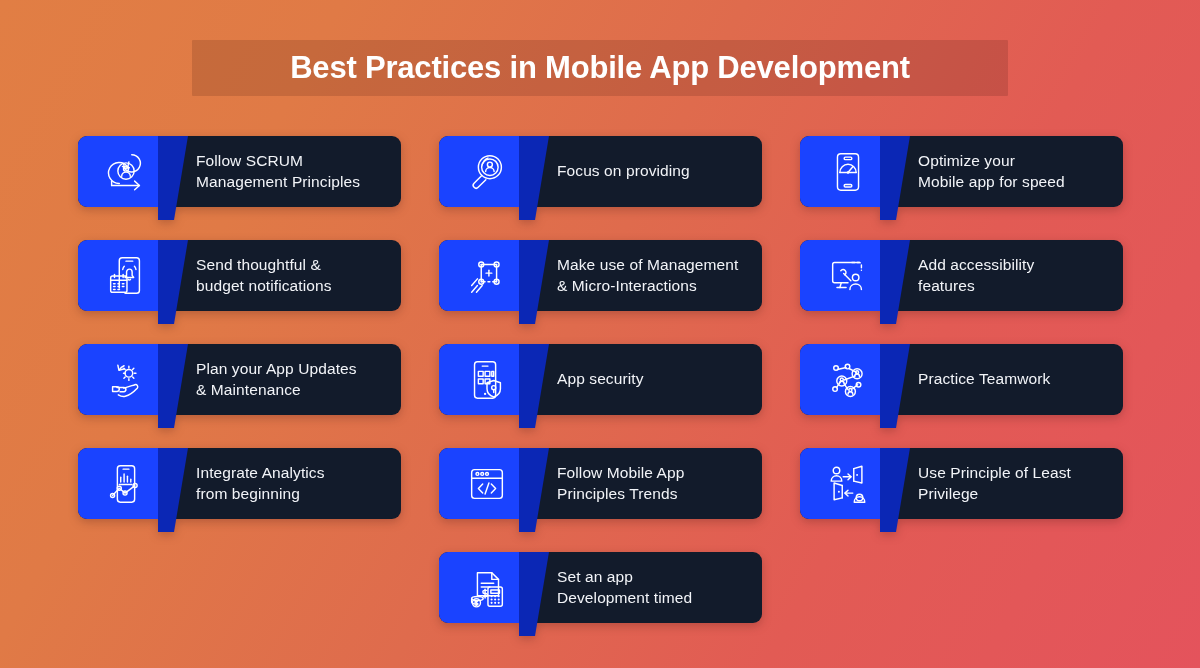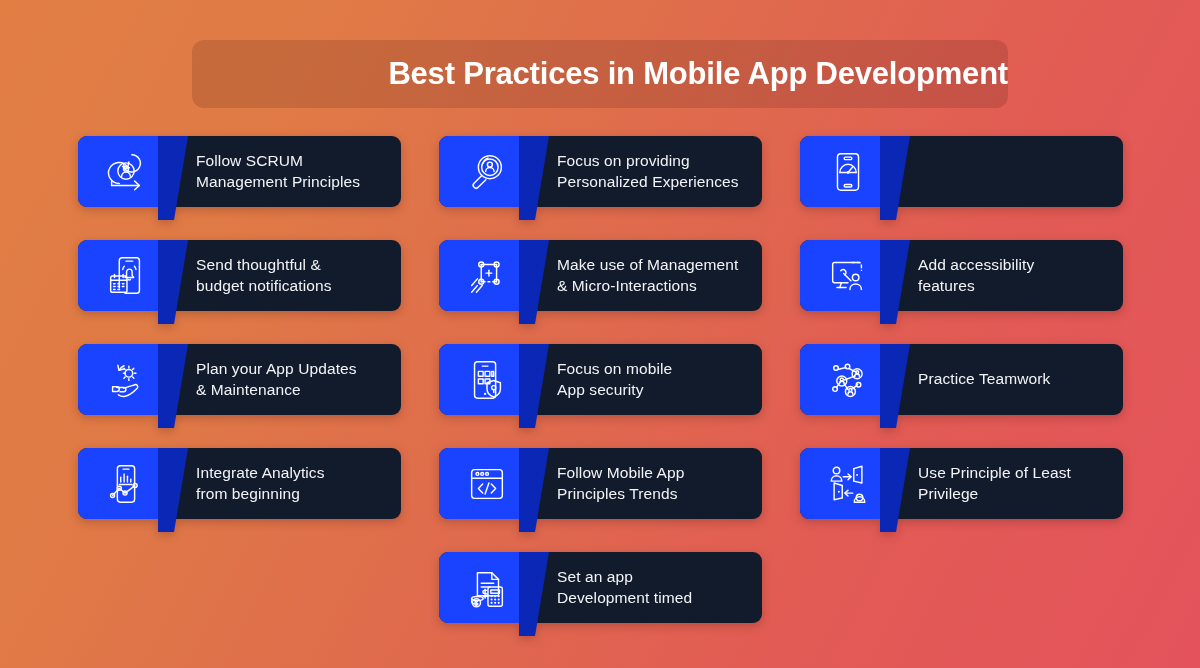--- a/index.html
+++ b/index.html
@@ -5,24 +5,24 @@
   * { margin:0; padding:0; box-sizing:border-box; }
   html,body { width:1200px; height:668px; overflow:hidden; }
   body {
     font-family:"Liberation Sans", sans-serif;
     background:linear-gradient(118deg,#E17E44 0%,#E07A46 22%,#DF6B4D 48%,#E25B54 72%,#E4535C 100%);
     position:relative;
   }
 
   
   #title-banner {
-    position:absolute; left:192px; top:40px; width:816px; height:68px;
+    position:absolute; left:192px; top:40px; width:816px; height:56px;
     background:rgba(60,20,10,0.16);
-    border-radius:12px;
-    display:flex; align-items:center; justify-content:flex-end;
+    border-radius:1px;
+    display:flex; align-items:center; justify-content:center;
   }
   #title-text {
     color:#FFFFFF;
     font-size:31px;
     font-weight:bold;
     letter-spacing:-0.2px;
     white-space:nowrap;
   }
 
   
@@ -131,21 +131,20 @@
             <path d="M20 14.5a7.5 7.5 0 0 1 5-5"></path>
           </svg>
         </div>
         <div class="card-fold">
           <svg width="34" height="84" viewBox="0 0 34 84">
               <polygon points="0,0 30,0 16,84 0,84" fill="#0B27B5"></polygon>
             </svg>
         </div>
         <div class="card-label">
           <span>Focus on providing</span>
-          <span>Personalized Experiences</span>
         </div>
       </div>
     </div>
 
     <div class="grid-slot">
       <div class="card">
         <div class="card-body"></div>
         <div class="card-icon-panel">
           <svg class="icon-svg" viewBox="0 0 48 48">
             <rect x="13" y="5" width="22" height="38" rx="3.5"></rect>
@@ -154,20 +153,24 @@
             <path d="M15.5 24.5a8.5 8.5 0 0 1 17 0"></path>
             <line x1="15.5" y1="24.5" x2="32.5" y2="24.5"></line>
             <line x1="24" y1="24.5" x2="29" y2="18.5"></line>
             <circle cx="24" cy="24.5" r="1.4" class="fillw"></circle>
           </svg>
         </div>
         <div class="card-fold">
           <svg width="34" height="84" viewBox="0 0 34 84">
               <polygon points="0,0 30,0 16,84 0,84" fill="#0B27B5"></polygon>
             </svg>
+        </div>
+        <div class="card-label">
+          <span>Optimize your</span>
+          <span>Mobile app for speed</span>
         </div>
       </div>
     </div>
 
   </div>
 
   <div class="grid-row">
 
     <div class="grid-slot">
       <div class="card">
@@ -315,21 +318,20 @@
             <circle cx="31" cy="32" r="2.1"></circle>
             <line x1="31" y1="34.1" x2="31" y2="37"></line>
           </svg>
         </div>
         <div class="card-fold">
           <svg width="34" height="84" viewBox="0 0 34 84">
               <polygon points="0,0 30,0 16,84 0,84" fill="#0B27B5"></polygon>
             </svg>
         </div>
         <div class="card-label">
-          <span>Focus on mobile</span>
           <span>App security</span>
         </div>
       </div>
     </div>
 
     <div class="grid-slot">
       <div class="card">
         <div class="card-body"></div>
         <div class="card-icon-panel">
           <svg class="icon-svg" viewBox="0 0 48 48">

